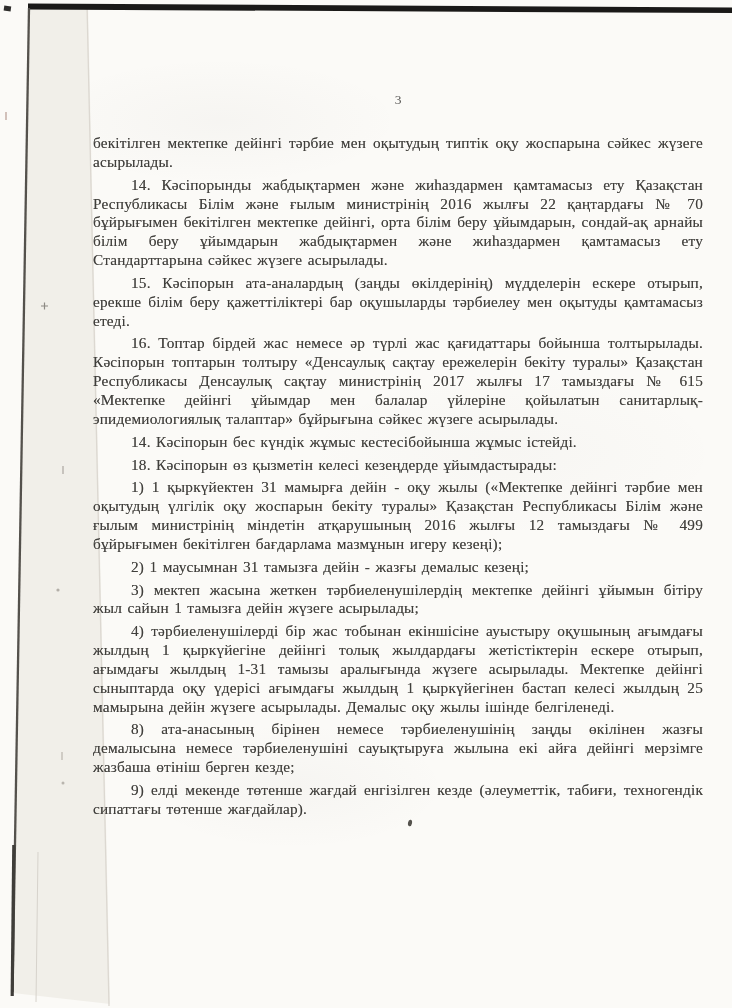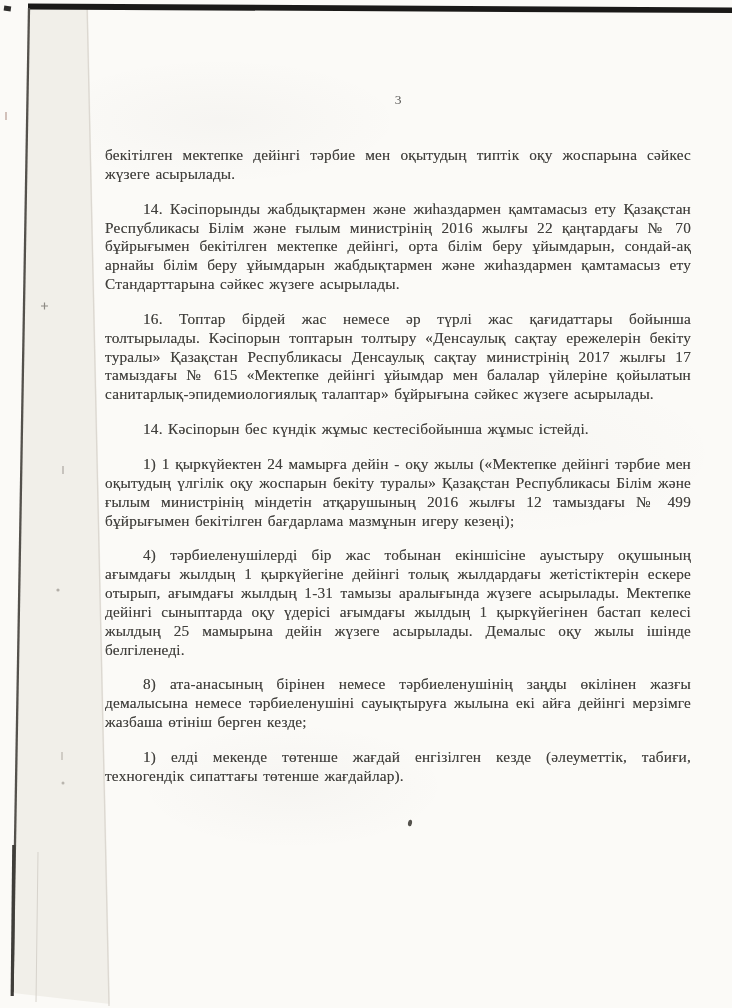--- a/index.html
+++ b/index.html
@@ -22,21 +22,21 @@
     text-align:center;font-size:13.5px;color:#565553;
   }
   .body-text{
     position:absolute;top:130px;left:89px;width:618px;
     font-size:15.3px;line-height:18.85px;
     color:var(--ink,#403f3c);
     text-align:justify;
     word-spacing:.09em;letter-spacing:.012em;
     text-shadow:0 0 .45px rgba(62,60,55,.55);
   }
-  .body-text p{margin:16px;text-indent:38px}
+  .body-text p{margin:4px;text-indent:38px}
   .body-text p.no-indent{text-indent:0}
 </style>
 </head>
 <body>
 
 <div class="sheet">
 
   <svg class="artifacts" viewBox="0 0 732 1008" xmlns="http://www.w3.org/2000/svg">
 
     <polygon points="29,8 88,4 110,1004 13,993" fill="#f1efe9"></polygon>
@@ -57,21 +57,25 @@
     <line x1="62" y1="752" x2="62" y2="760" stroke="#c2beb6" stroke-width="1.4"></line>
     <circle cx="63" cy="783" r="1.5" fill="#b9b5ae"></circle>
     <ellipse cx="410" cy="823" rx="2" ry="3.2" fill="#55524d" transform="rotate(12 410 823)"></ellipse>
   </svg>
 
   <div class="page-number">3</div>
 
   <div class="body-text">
     <p class="no-indent">бекітілген мектепке дейінгі тәрбие мен оқытудың типтік оқу жоспарына сәйкес жүзеге асырылады.</p>
     <p>14. Кәсіпорынды жабдықтармен және жиһаздармен қамтамасыз ету Қазақстан Республикасы Білім және ғылым министрінің 2016 жылғы  22 қаңтардағы № 70 бұйрығымен бекітілген мектепке дейінгі, орта білім беру ұйымдарын, сондай-ақ арнайы білім беру ұйымдарын жабдықтармен және жиһаздармен қамтамасыз ету Стандарттарына сәйкес жүзеге асырылады.</p>
+    <p>15. Кәсіпорын ата-аналардың (заңды өкілдерінің) мүдделерін ескере отырып, ерекше білім беру қажеттіліктері бар оқушыларды тәрбиелеу мен оқытуды қамтамасыз етеді.</p>
     <p>16. Топтар бірдей жас немесе әр түрлі жас қағидаттары бойынша толтырылады. Кәсіпорын топтарын толтыру «Денсаулық сақтау ережелерін бекіту туралы» Қазақстан Республикасы Денсаулық сақтау министрінің 2017 жылғы 17 тамыздағы № 615 «Мектепке дейінгі ұйымдар мен балалар үйлеріне қойылатын санитарлық-эпидемиологиялық талаптар» бұйрығына сәйкес жүзеге асырылады.</p>
     <p>14. Кәсіпорын бес күндік жұмыс кестесібойынша жұмыс істейді.</p>
-    <p>1) 1 қыркүйектен 24 мамырға дейін - оқу жылы («Мектепке дейінгі тәрбие мен оқытудың үлгілік оқу жоспарын бекіту туралы» Қазақстан Республикасы Білім және ғылым министрінің міндетін атқарушының 2016 жылғы 12 тамыздағы № 499 бұйрығымен бекітілген бағдарлама мазмұнын игеру кезеңі);</p>
+    <p>18. Кәсіпорын өз қызметін келесі кезеңдерде ұйымдастырады:</p>
+    <p>1) 1 қыркүйектен 31 мамырға дейін - оқу жылы («Мектепке дейінгі тәрбие мен оқытудың үлгілік оқу жоспарын бекіту туралы» Қазақстан Республикасы Білім және ғылым министрінің міндетін атқарушының 2016 жылғы 12 тамыздағы № 499 бұйрығымен бекітілген бағдарлама мазмұнын игеру кезеңі);</p>
+    <p>2) 1 маусымнан 31 тамызға дейін - жазғы демалыс кезеңі;</p>
+    <p>3) мектеп жасына жеткен тәрбиеленушілердің мектепке дейінгі ұйымын бітіру жыл сайын 1 тамызға дейін жүзеге асырылады;</p>
     <p>4) тәрбиеленушілерді бір жас тобынан екіншісіне ауыстыру оқушының ағымдағы жылдың 1 қыркүйегіне дейінгі толық жылдардағы жетістіктерін ескере отырып, ағымдағы жылдың 1-31 тамызы аралығында жүзеге асырылады. Мектепке дейінгі сыныптарда оқу үдерісі ағымдағы жылдың 1 қыркүйегінен бастап келесі жылдың 25 мамырына дейін жүзеге асырылады. Демалыс оқу жылы ішінде белгіленеді.</p>
     <p>8) ата-анасының бірінен немесе тәрбиеленушінің заңды өкілінен жазғы демалысына немесе тәрбиеленушіні сауықтыруға жылына екі айға дейінгі мерзімге жазбаша өтініш берген кезде;</p>
-    <p>1) елді мекенде төтенше жағдай енгізілген кезде (әлеуметтік, табиғи, техногендік сипаттағы төтенше жағдайлар).</p>
+    <p>9) елді мекенде төтенше жағдай енгізілген кезде (әлеуметтік, табиғи, техногендік сипаттағы төтенше жағдайлар).</p>
   </div>
 
 </div>
 
 </body></html>

